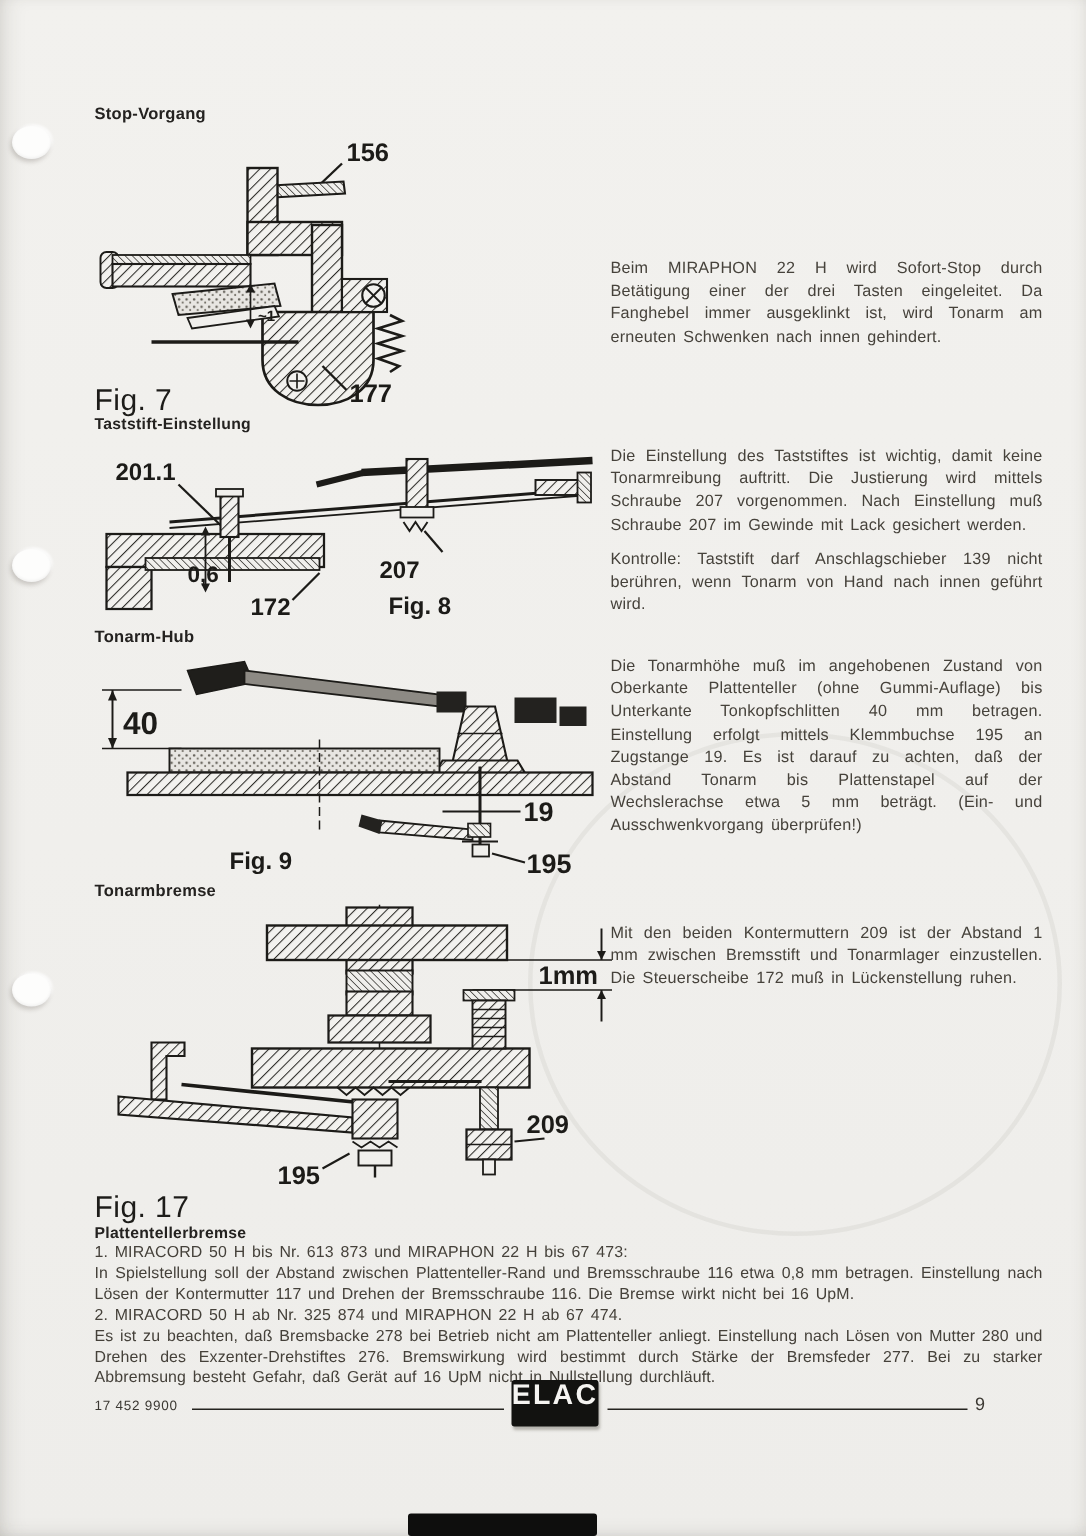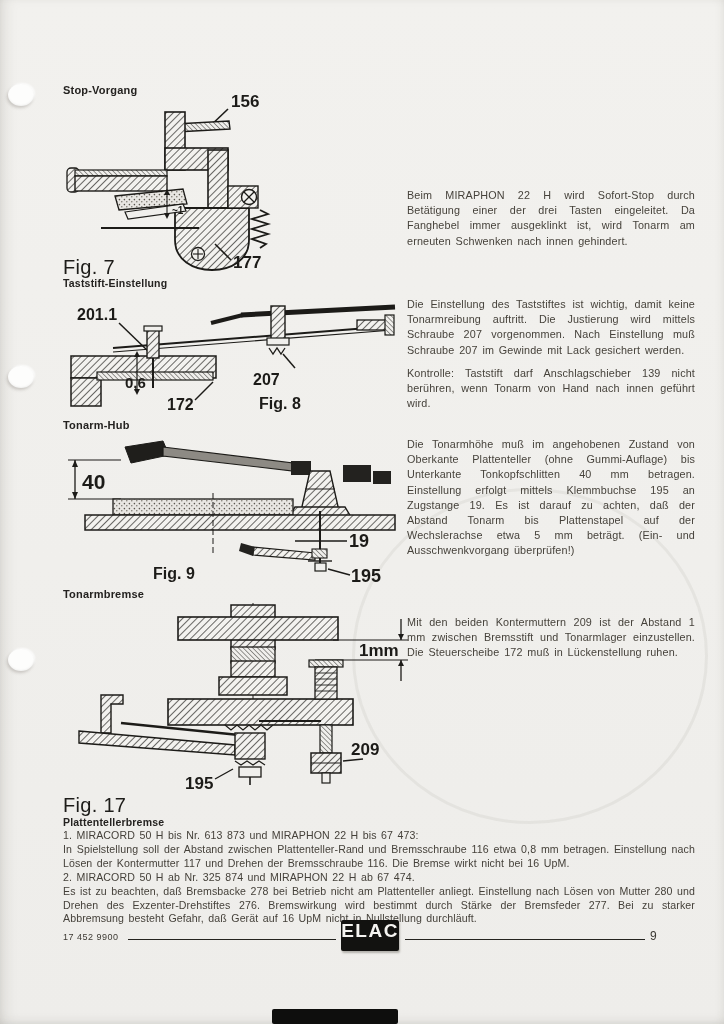--- a/index.html
+++ b/index.html
@@ -62,21 +62,21 @@
 </svg>
 
 <div class="page">
 
   <div class="hole" style="top:84px"></div>
   <div class="hole" style="top:366px"></div>
   <div class="hole" style="top:649px"></div>
 
   <div class="bleed-circle"></div>
 
-  <div class="abs h-sec" style="left:63px;top:84px">Stop-Vorgang</div>
+  <div class="abs h-sec" style="left:63px;top:70px">Stop-Vorgang</div>
 
   <svg class="abs" style="left:63px;top:88px" width="270" height="185" viewBox="0 0 270 185">
 
     <text x="168" y="19" font-size="17" class="callout">156</text>
     <line x1="165" y1="21" x2="144" y2="41" stroke="#1c1b18" stroke-width="1.6"></line>
 
     <polygon points="112,36 166,33 167,41 113,44" fill="url(#hatch2)" stroke="#1c1b18" stroke-width="1.4"></polygon>
     <polygon points="104,41 113,36 115,45 106,49" fill="#f0efec" stroke="#1c1b18" stroke-width="1.3"></polygon>
 
     <rect x="102" y="24" width="20" height="58" fill="url(#hatch)" stroke="#1c1b18" stroke-width="1.6"></rect>
@@ -109,21 +109,21 @@
     <line x1="130" y1="166" x2="140" y2="166" stroke="#1c1b18" stroke-width="1.1"></line>
     <line x1="135" y1="161" x2="135" y2="171" stroke="#1c1b18" stroke-width="1.1"></line>
 
     <line x1="168" y1="172" x2="152" y2="156" stroke="#1c1b18" stroke-width="1.6"></line>
     <text x="170" y="180" font-size="17" class="callout">177</text>
   </svg>
 
   <div class="abs fig-cap" style="left:63px;top:256px">Fig. 7</div>
   <div class="abs h-sec" style="left:63px;top:277px;font-size:10.5px">Taststift-Einstellung</div>
 
-  <div class="abs body" style="left:407px;top:188px;width:288px">Beim MIRAPHON 22 H wird Sofort-Stop durch Betätigung einer der drei Tasten eingeleitet. Da Fanghebel immer ausgeklinkt ist, wird Tonarm am erneuten Schwenken nach innen gehindert.</div>
+  <div class="abs body" style="left:407px;top:172px;width:288px">Beim MIRAPHON 22 H wird Sofort-Stop durch Betätigung einer der drei Tasten eingeleitet. Da Fanghebel immer ausgeklinkt ist, wird Tonarm am erneuten Schwenken nach innen gehindert.</div>
 
   <svg class="abs" style="left:63px;top:296px" width="335" height="118" viewBox="0 0 335 118">
 
     <text x="14" y="24" font-size="16" class="callout">201.1</text>
     <line x1="56" y1="27" x2="86" y2="56" stroke="#1c1b18" stroke-width="1.5"></line>
 
     <rect x="8" y="60" width="145" height="22" fill="url(#hatch)" stroke="#1c1b18" stroke-width="1.5"></rect>
     <rect x="8" y="82" width="30" height="28" fill="url(#hatch)" stroke="#1c1b18" stroke-width="1.5"></rect>
     <rect x="34" y="76" width="116" height="8" fill="url(#hatch2)" stroke="#1c1b18" stroke-width="1.2"></rect>
 

